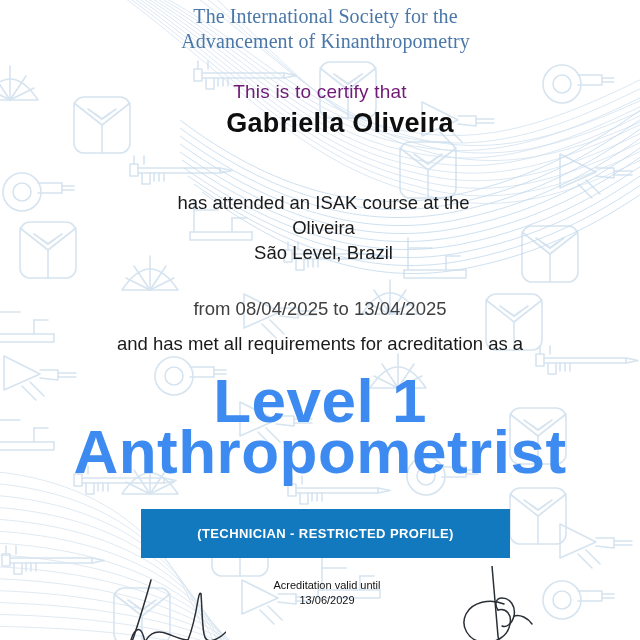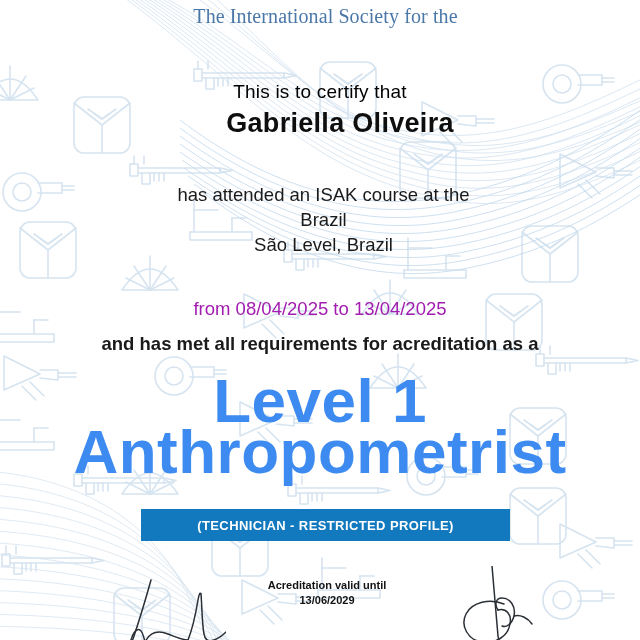--- a/index.html
+++ b/index.html
@@ -47,104 +47,103 @@
     letter-spacing: 0.1px;
   }
   .org-title .line { display: block; padding-left: 11px; }
 
   .certify-line {
     position: absolute;
     left: 0;
     right: 0;
     top: 81px;
     font-size: 19px;
-    color: #000000;
+    color: #701a75;
     letter-spacing: 0.2px;
   }
 
   .recipient-name {
     position: absolute;
     left: 0;
     right: 0;
     top: 108px;
     font-size: 27px;
     font-weight: bold;
     color: #0e0e0e;
     letter-spacing: 0.3px;
     margin-left: 40px;
   }
 
   .course-block {
     position: absolute;
     left: 0;
     right: 0;
-    top: 182px;
+    top: 190px;
     font-size: 18.5px;
     line-height: 25px;
     color: #1a1a1a;
     padding-left: 7px;
   }
   .course-block .line { display: block; }
 
   .dates-line {
     position: absolute;
     left: 0;
     right: 0;
     top: 298px;
     font-size: 18.5px;
-    color: #a21caf;
+    color: #404040;
   }
 
   .requirements-line {
     position: absolute;
     left: 0;
     right: 0;
     top: 333px;
     font-size: 18.5px;
     color: #1a1a1a;
-    font-weight: bold;
   }
 
   .level-title {
     position: absolute;
     left: 0;
     right: 0;
     top: 375px;
     font-size: 62px;
     line-height: 51px;
     font-weight: bold;
     color: #3d8bf0;
     letter-spacing: 0.5px;
   }
   .level-title .line { display: block; }
 
   .profile-badge {
     position: absolute;
     left: 141px;
     top: 509px;
     width: 369px;
-    height: 32px;
+    height: 49px;
     background: #1279be;
     color: #ffffff;
     font-size: 13px;
     font-weight: bold;
     letter-spacing: 0.4px;
     display: flex;
     align-items: center;
     justify-content: center;
   }
 
   .validity {
     position: absolute;
     left: 14px;
     right: 0;
     top: 578px;
     font-size: 11px;
     line-height: 15px;
-    font-weight: bold;
+    font-weight: normal;
     color: #121212;
   }
   .validity .line { display: block; }
 
   .signature {
     position: absolute;
     z-index: 6;
   }
   .signature-left { left: 96px; top: 572px; }
   .signature-right { left: 440px; top: 566px; }
@@ -306,29 +305,30 @@
       <path d="M-40 602 C126 602 238 632 278 684 C288 688 294 690 296 690"></path>
       <path d="M-40 614 C132 614 246 640 286 688 C296 690 302 692 304 692"></path>
       <path d="M-40 626 C138 626 254 648 294 690 C304 692 310 694 312 694"></path>
     </g>
   </svg>
 
   <div class="content">
 
     <div class="org-title">
       <span class="line">The International Society for the</span>
+      <span class="line">Advancement of Kinanthropometry</span>
     </div>
 
     <div class="certify-line">This is to certify that</div>
 
     <div class="recipient-name">Gabriella Oliveira</div>
 
     <div class="course-block">
       <span class="line">has attended an ISAK course at the</span>
-      <span class="line">Brazil</span>
+      <span class="line">Oliveira</span>
       <span class="line">São Level, Brazil</span>
     </div>
 
     <div class="dates-line">from 08/04/2025 to 13/04/2025</div>
 
     <div class="requirements-line">and has met all requirements for acreditation as a</div>
 
     <div class="level-title">
       <span class="line">Level 1</span>
       <span class="line">Anthropometrist</span>

